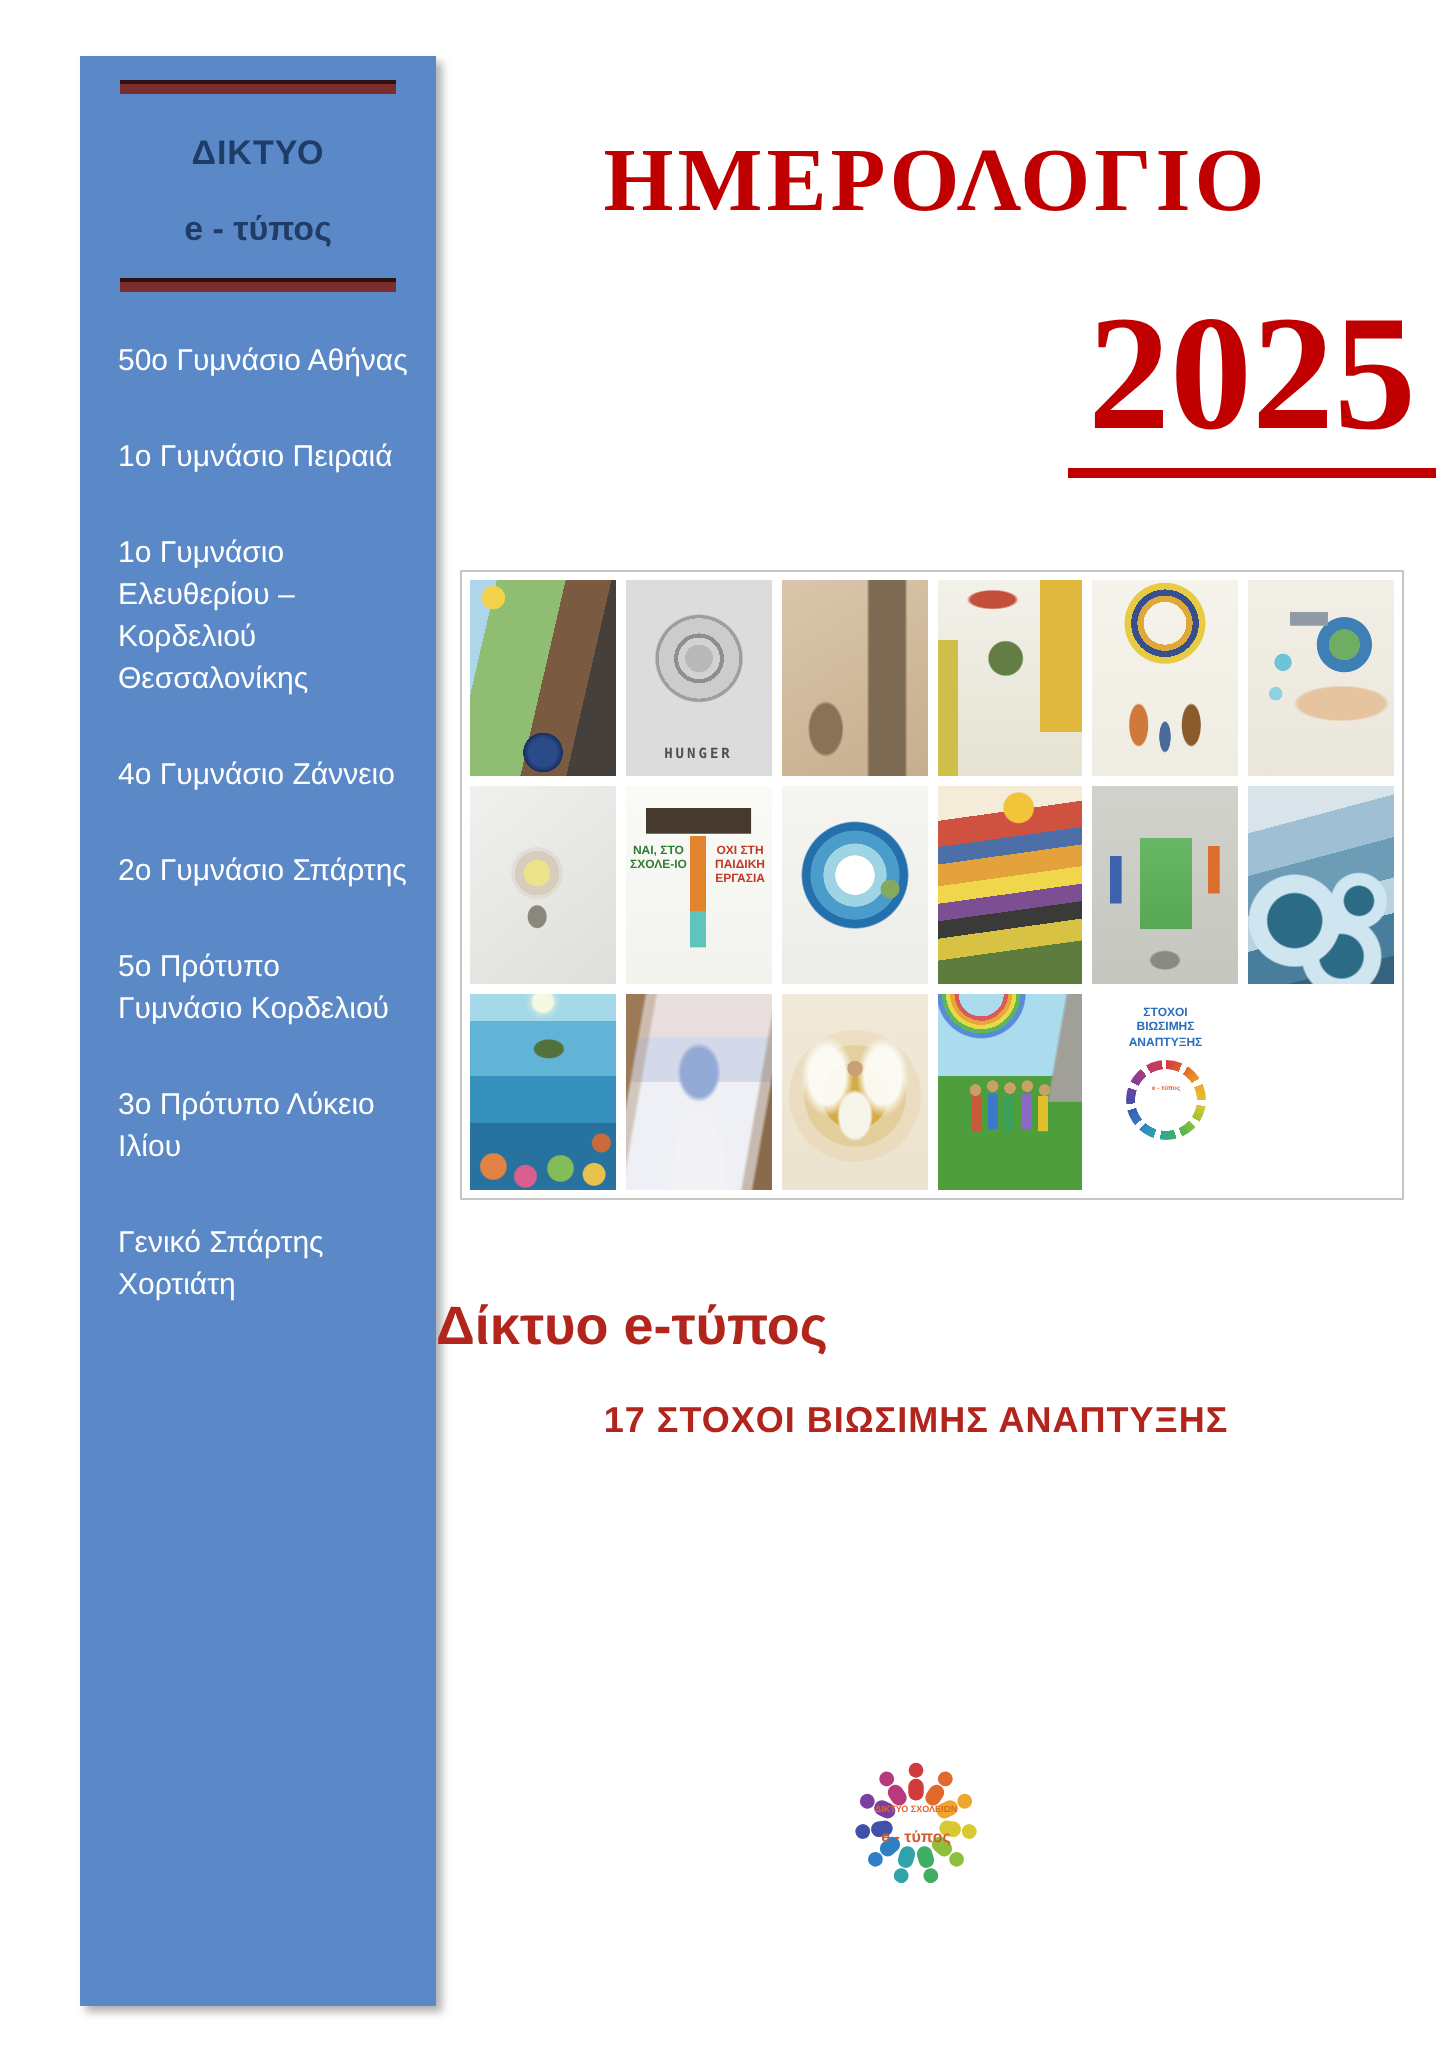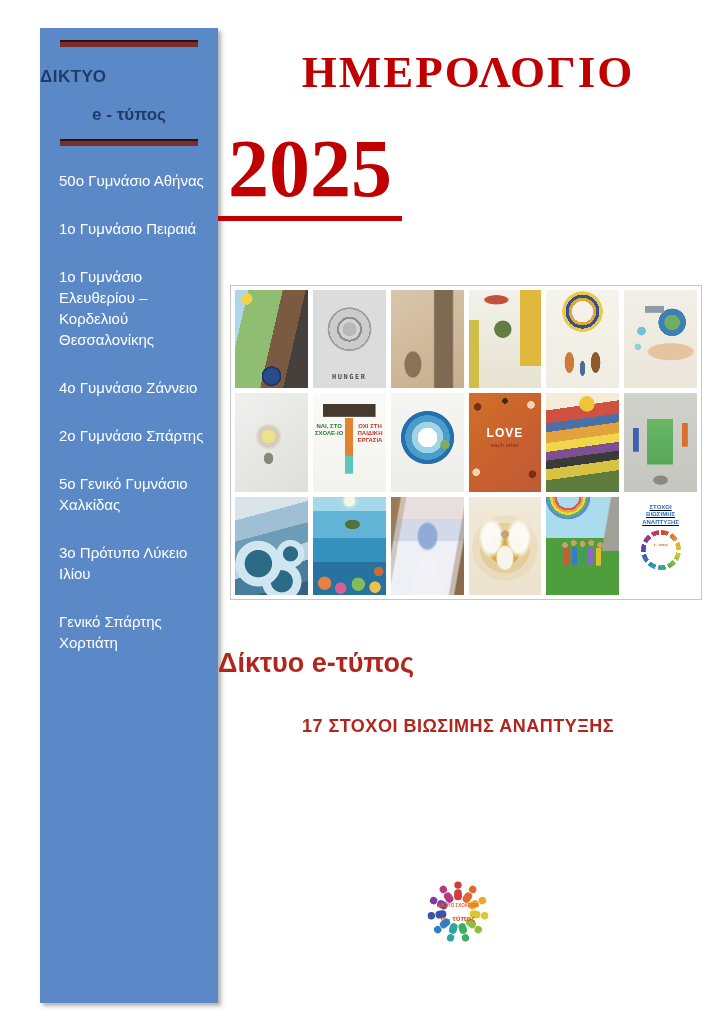--- a/index.html
+++ b/index.html
@@ -5,46 +5,46 @@
   html,body{margin:0;padding:0;background:#ffffff;}
   .page{position:relative;width:725px;height:1024px;background:#ffffff;overflow:hidden;
         font-family:"Liberation Sans","DejaVu Sans",sans-serif;}
 
   
   .sidebar{position:absolute;left:40px;top:28px;width:178px;height:975px;
            background:#5b89c8;box-shadow:3px 3px 4px rgba(100,100,100,.5);box-sizing:border-box;}
   .bar{height:5px;background:#7b2c2c;border-top:2px solid #2f1010;margin:0 20px;}
   .bar-top{margin-top:12px;}
   .bar-mid{margin-top:14px;}
-  .sb-heading{margin-top:16px;text-align:left;color:#1f3c66;font-weight:bold;
+  .sb-heading{margin-top:16px;text-align:center;color:#1f3c66;font-weight:bold;
               font-size:17px;line-height:27px;letter-spacing:.5px;}
   .sb-subheading{margin-top:15px;text-align:center;color:#1f3c66;font-weight:bold;font-size:17px;}
   .school-list{margin:24px 0 0;padding:0 12px 0 19px;list-style:none;color:#ffffff;
                font-size:15px;line-height:21px;}
   .school-list li{margin-bottom:27px;}
 
   
   .main{position:absolute;left:218px;top:0;width:500px;height:1024px;}
-  .doc-title{margin-top:46px;text-align:center;color:#c00000;font-weight:bold;
+  .doc-title{margin-top:64px;text-align:center;color:#c00000;font-weight:bold;
              font-family:"Liberation Serif","DejaVu Serif",serif;font-size:45px;letter-spacing:2px;}
-  .doc-year-wrap{text-align:left;margin-top:14px;}
+  .doc-year-wrap{text-align:right;margin-top:14px;padding-left:44px;}
   .doc-year{display:inline-block;color:#c00000;font-weight:bold;
             font-family:"Liberation Serif","DejaVu Serif",serif;font-size:82px;line-height:1;
             border-bottom:5px solid #c00000;padding:0 10px 6px;}
 
   .subtitle-1{position:absolute;left:0;top:648px;width:480px;text-align:left;
               color:#b2251d;font-weight:bold;font-size:27px;}
   .subtitle-2{position:absolute;left:0;top:700px;width:480px;text-align:center;
-              color:#b2251d;font-weight:bold;font-size:18px;letter-spacing:.5px;margin-top:16px;}
+              color:#b2251d;font-weight:bold;font-size:18px;letter-spacing:.5px;}
 
   
   .collage{position:absolute;left:230px;top:285px;width:472px;height:315px;box-sizing:border-box;
            background:#ffffff;border:1px solid #c6c6c6;padding:4px;
            display:grid;grid-template-columns:repeat(6,1fr);grid-template-rows:repeat(3,1fr);gap:5px;}
-  .tile{position:relative;overflow:hidden;background:#eee;text-decoration:underline;}
+  .tile{position:relative;overflow:hidden;background:#eee;}
 
   .t1{background:
       radial-gradient(circle 6px at 16% 9%, #f2d24a 95%, transparent),
       radial-gradient(circle 10px at 50% 88%, #2a4a8a 70%, #16305e 98%, transparent),
       linear-gradient(103deg,#aed6ea 0 14%,#8fbe72 14% 50%,#7a5a40 50% 74%,#45403c 74%);}
   .t2{background:
       radial-gradient(circle at 50% 40%, #b8b8b8 0 10%, #d2d2d2 10% 15%, #8f8f8f 15% 18%,
         #cccccc 18% 29%, #9e9e9e 29% 31%, #dcdcdc 32%);}
   .t3{background:
       radial-gradient(ellipse 9px 14px at 30% 76%, #8a7258 88%, transparent),
@@ -190,21 +190,21 @@
       <div>ΔΙΚΤΥΟ</div>
     </div>
     <div class="sb-subheading">e - τύπος</div>
     <div class="bar bar-mid"></div>
     <ul class="school-list">
       <li>50ο Γυμνάσιο Αθήνας</li>
       <li>1ο Γυμνάσιο Πειραιά</li>
       <li>1ο Γυμνάσιο Ελευθερίου – Κορδελιού Θεσσαλονίκης</li>
       <li>4ο Γυμνάσιο Ζάννειο</li>
       <li>2ο Γυμνάσιο Σπάρτης</li>
-      <li>5ο Γενικό Γυμνάσιο Χαλκίδας</li>
+      <li>5ο Πρότυπο Γυμνάσιο Κορδελιού</li>
       <li>3ο Πρότυπο Λύκειο Ιλίου</li>
       <li>Γενικό Σπάρτης Χορτιάτη</li>
     </ul>
   </aside>
 
   <main class="main">
     <h1 class="doc-title">ΗΜΕΡΟΛΟΓΙΟ</h1>
     <div class="doc-year-wrap">
       <span class="doc-year">2025</span>
     </div>
@@ -220,24 +220,20 @@
     <div class="tile t3"></div>
     <div class="tile t4"></div>
     <div class="tile t5"></div>
     <div class="tile t6"></div>
     <div class="tile t7"></div>
     <div class="tile t8">
       <span class="yes-text">ΝΑΙ, ΣΤΟ ΣΧΟΛΕ-ΙΟ</span>
       <span class="no-text">ΟΧΙ ΣΤΗ ΠΑΙΔΙΚΗ ΕΡΓΑΣΙΑ</span>
     </div>
     <div class="tile t9"></div>
-    <div class="tile t10">
-      <span class="love-main">LOVE</span>
-      <span class="love-sub">each other</span>
-    </div>
     <div class="tile t11"></div>
     <div class="tile t12"></div>
     <div class="tile t13"></div>
     <div class="tile t14"></div>
     <div class="tile t15"></div>
     <div class="tile t16"></div>
     <div class="tile t17"></div>
     <div class="tile t18">
       <div class="sdg-text">
         <div>ΣΤΟΧΟΙ</div>

